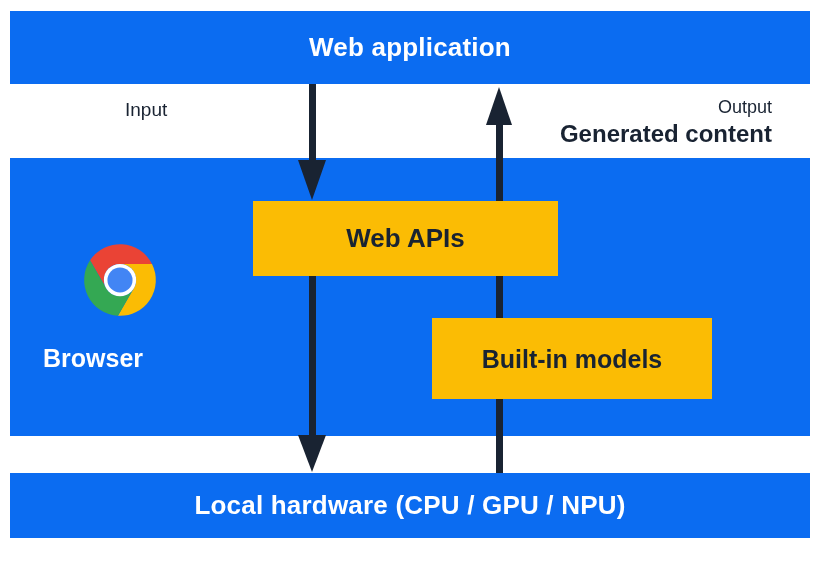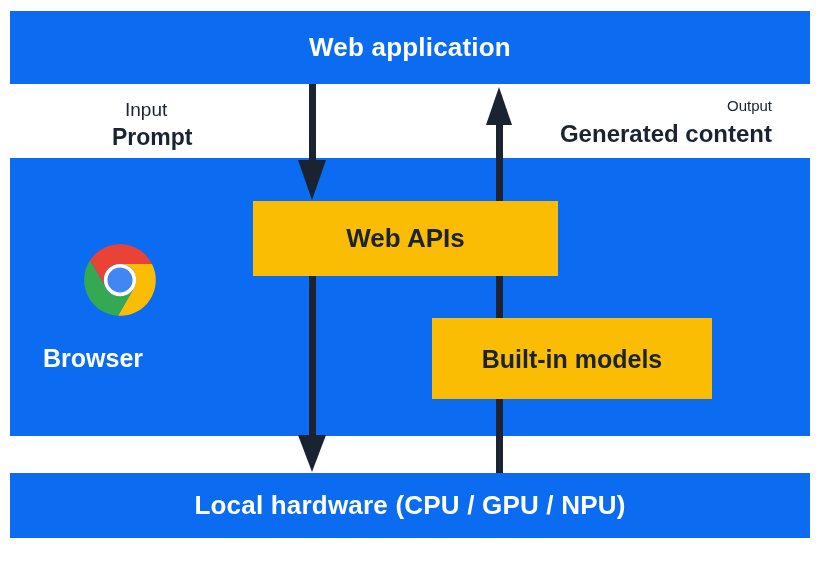--- a/index.html
+++ b/index.html
@@ -46,21 +46,21 @@
 
   
   .gap-label {
     position: absolute;
     color: var(--navy);
     z-index: 4;
     white-space: nowrap;
   }
   .lbl-input            { left: 113px; top: 99px;  font-size: 19px; margin-left: 12px; }
   .lbl-prompt           { left: 112px; top: 124px; font-size: 23px; font-weight: bold; }
-  .lbl-output           { right: 48px; top: 97px;  font-size: 15px; text-align: right; }
+  .lbl-output           { right: 48px; top: 97px;  font-size: 18px; text-align: right; }
   .lbl-generated        { right: 48px; top: 120px; font-size: 24px; font-weight: bold; text-align: right; margin-left: 32px; }
 
   
   .arrow-line {
     position: absolute;
     width: 7px;
     background: var(--navy);
     z-index: 2;
   }
   .line-down-1 { left: 309px; top: 84px;  height: 77px; }
@@ -138,21 +138,20 @@
 </head>
 <body>
 
 <div class="canvas">
 
   <div class="band band-top">
     <div class="band-title">Web application</div>
   </div>
 
   <div class="gap-label lbl-input">Input</div>
-  <div class="gap-label lbl-prompt">Prompt</div>
   <div class="gap-label lbl-output">Output</div>
   <div class="gap-label lbl-generated">Generated content</div>
 
   <div class="band band-middle"></div>
 
   <div class="band band-bottom">
     <div class="band-title">Local hardware (CPU / GPU / NPU)</div>
   </div>
 
   <div class="arrow-line line-down-1"></div>

